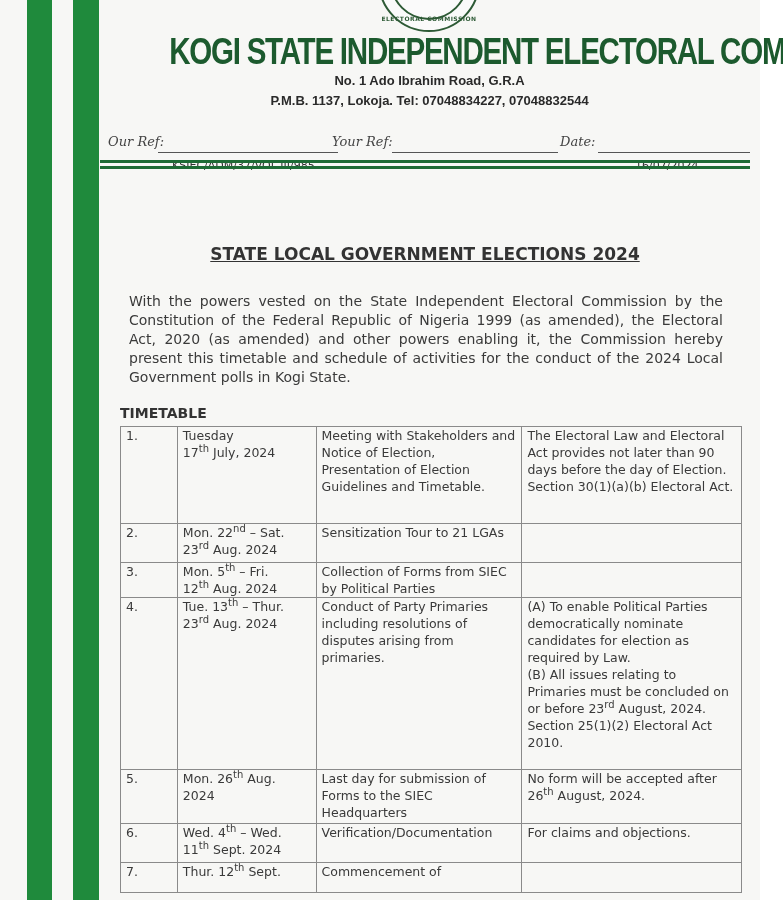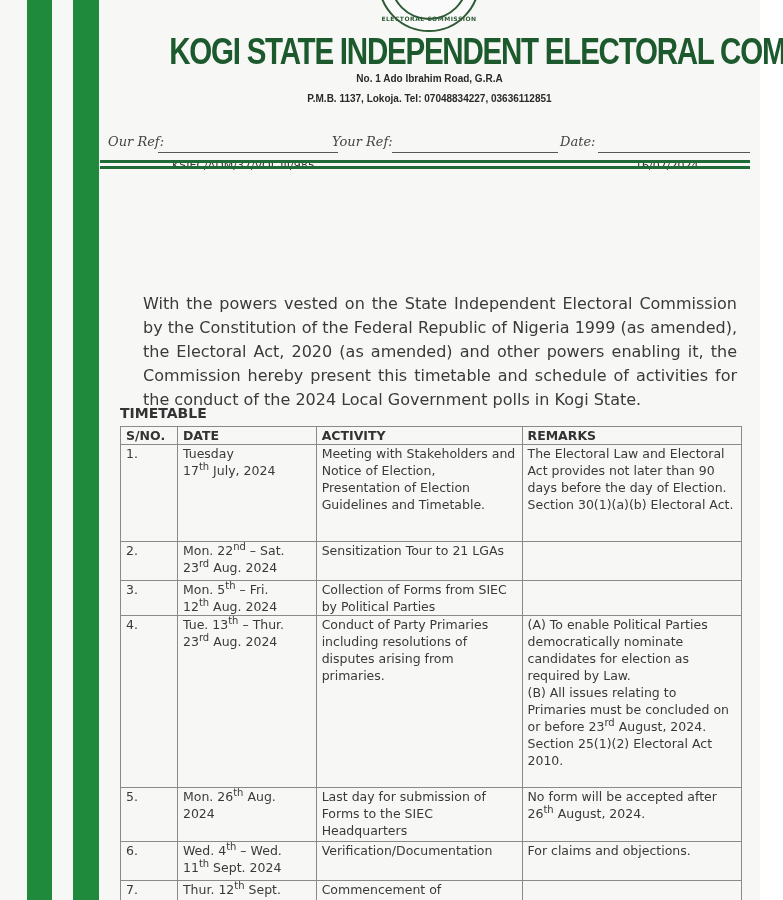--- a/index.html
+++ b/index.html
@@ -30,43 +30,43 @@
   .org-name {
     position:absolute; left:112px; top:30px; width:635px; text-align:center;
     font-family:"Liberation Sans", sans-serif; font-weight:bold;
     font-size:36px; color:#1c5a2e; letter-spacing:-1.5px;
     transform:scaleX(0.82); transform-origin:center; white-space:nowrap;
     line-height:44px;
   }
   .address {
     position:absolute; left:112px; width:635px; text-align:center;
     font-family:"Liberation Sans", sans-serif; font-weight:bold;
-    font-size:10px; color:#2a2a2a; white-space:nowrap;
+    font-size:13px; color:#2a2a2a; white-space:nowrap;
   }
   .address.a1 { top:73px; }
   .address.a2 { top:93px; }
 
   .ref-row { position:absolute; left:100px; top:120px; width:660px; height:36px; }
   .ref-label { position:absolute; top:14px; font-family:"DejaVu Serif", serif; font-style:italic; font-size:13px; color:#444; }
   .ref-line { position:absolute; top:32px; height:1px; background:#555; }
   .ref-val { position:absolute; top:3px; font-size:11px; color:#333; white-space:nowrap;margin-top:36px; }
 
   .rule { position:absolute; left:100px; width:650px; background:#1e6b35; }
   .rule.r1 { top:160px; height:3px; }
   .rule.r2 { top:166px; height:3px; }
 
   .doc-title {
     position:absolute; left:120px; top:218px; width:610px; text-align:center;
     font-weight:bold; font-size:17px; line-height:24px; color:#333;
   }
   .doc-title span { text-decoration:underline; }
 
   .intro {
-    position:absolute; left:143px; top:292px; width:594px;
-    font-size:16px; line-height:24px; color:#3a3a3a; text-align:justify;
+    position:absolute; left:129px; top:292px; width:594px;
+    font-size:14px; line-height:19px; color:#3a3a3a; text-align:justify;
   }
   .tt-heading {
     position:absolute; left:120px; top:405px; width:610px; text-align:left;
     font-weight:bold; font-size:14px; color:#333;
   }
 
   table.timetable {
     position:absolute; left:120px; top:426px; width:622px;
     border-collapse:collapse; font-size:12.5px; color:#3a3a3a; line-height:17px;
   }
@@ -86,58 +86,53 @@
 <div class="stripe s1"></div>
 <div class="stripe s2"></div>
 
 <div class="logo">
   <div class="logo-inner"></div>
   <div class="logo-text">ELECTORAL COMMISSION</div>
 </div>
 
 <div class="org-name">KOGI STATE INDEPENDENT ELECTORAL COMMISSION</div>
 <div class="address a1">No. 1 Ado Ibrahim Road, G.R.A</div>
-<div class="address a2">P.M.B. 1137, Lokoja.  Tel: 07048834227, 03636112851</div>
+<div class="address a2">P.M.B. 1137, Lokoja.  Tel: 07048834227, 07048832544</div>
 
 <div class="ref-row">
   <span class="ref-label" style="left:8px;">Our Ref:</span>
   <div class="ref-line" style="left:58px;width:180px;"></div>
   <span class="ref-val" style="left:72px;">KSIEC/ADM/37/VOL.III/985</span>
   <span class="ref-label" style="left:232px;">Your Ref:</span>
   <div class="ref-line" style="left:292px;width:166px;"></div>
   <span class="ref-val" style="left:300px;"></span>
   <span class="ref-label" style="left:460px;text-align:center;">Date:</span>
   <div class="ref-line" style="left:498px;width:152px;"></div>
   <span class="ref-val" style="left:535px;">16/07/2024</span>
 </div>
 
 <div class="rule r1"></div>
 <div class="rule r2"></div>
 
 <div class="doc-title">
   <br>
+  <span>STATE LOCAL GOVERNMENT ELECTIONS 2024</span>
 </div>
 
 <div class="intro">With the powers vested on the State Independent Electoral Commission by the Constitution of the Federal Republic of Nigeria 1999 (as amended), the Electoral Act, 2020 (as amended) and other powers enabling it, the Commission hereby present this timetable and schedule of activities for the conduct of the 2024 Local Government polls in Kogi State.</div>
 <div class="tt-heading">TIMETABLE</div>
 
 <table class="timetable">
   <colgroup>
       <col class="c-sno">
       <col class="c-date">
       <col class="c-act">
       <col class="c-rem">
     </colgroup>
   <tbody>
-      <tr>
-    <th>S/NO.</th>
-    <th>DATE</th>
-    <th>ACTIVITY</th>
-    <th>REMARKS</th>
-  </tr>
   <tr class="h1">
     <td>1.</td>
     <td><span>Tuesday</span><br><span>17</span><sup>th</sup><span> July, 2024</span></td>
     <td>Meeting with Stakeholders and Notice of Election, Presentation of Election Guidelines and Timetable.</td>
     <td>The Electoral Law and Electoral Act provides not later than 90 days before the day of Election. Section 30(1)(a)(b) Electoral Act.</td>
   </tr>
   <tr class="h2">
     <td>2.</td>
     <td><span>Mon. 22</span><sup>nd</sup><span> – Sat.</span><br><span>23</span><sup>rd</sup><span> Aug. 2024</span></td>
     <td>Sensitization Tour to 21 LGAs</td>

